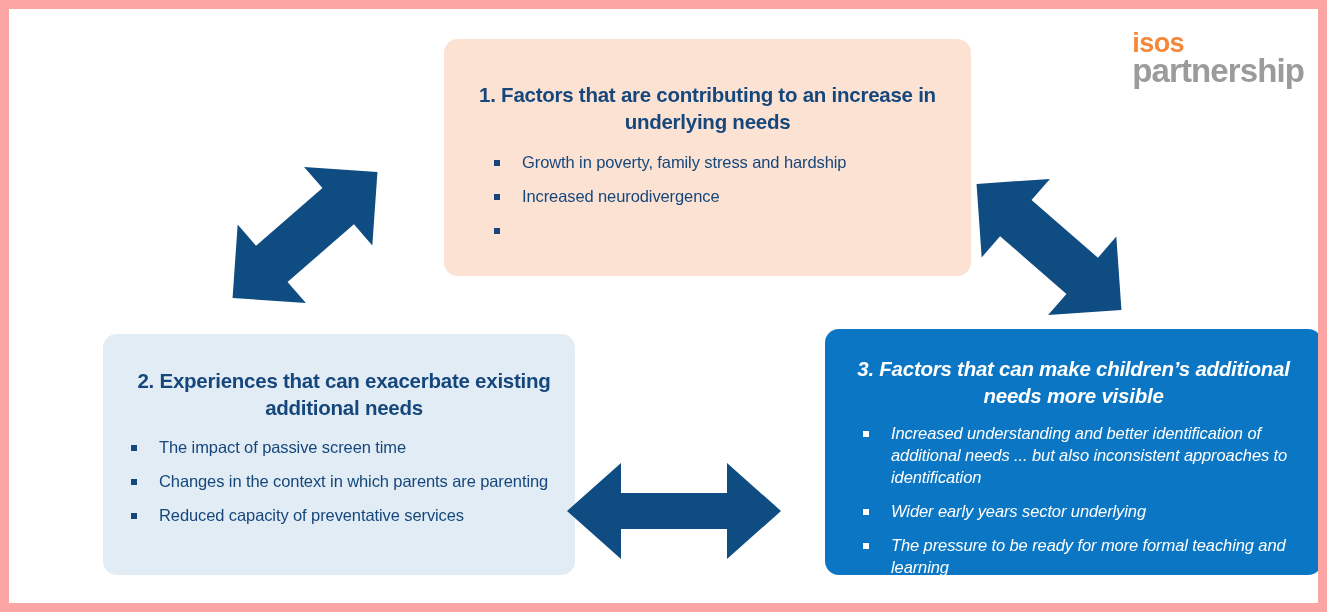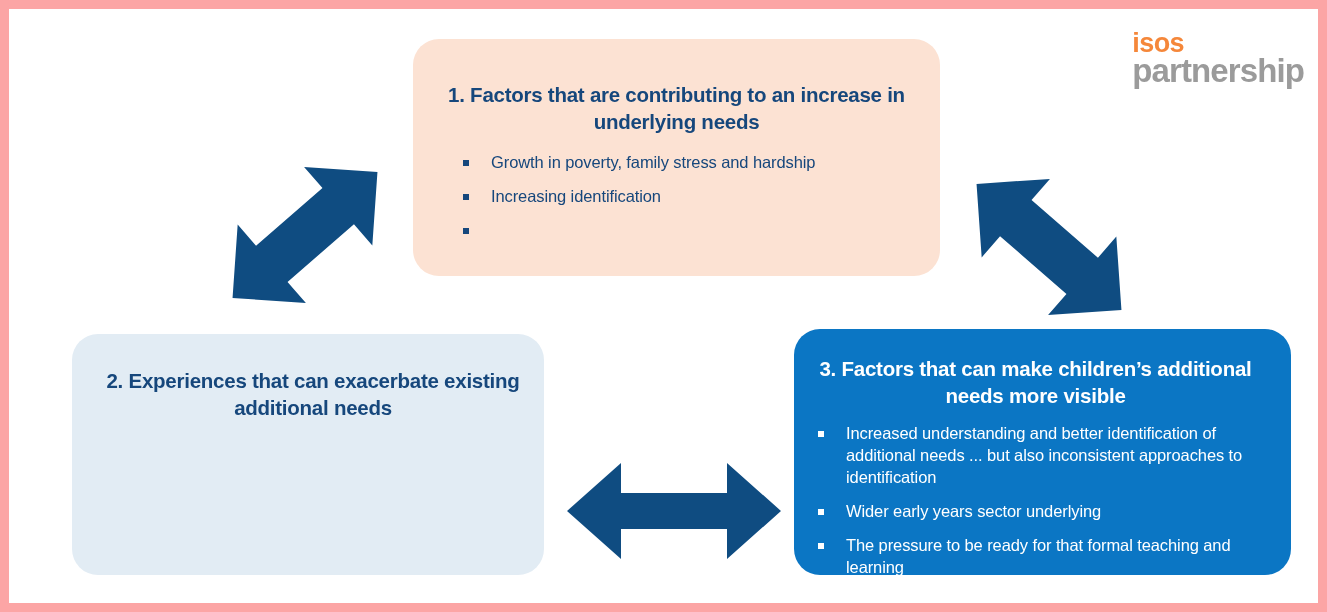--- a/index.html
+++ b/index.html
@@ -47,21 +47,22 @@
     font-size: 33px;
     font-weight: bold;
     letter-spacing: -0.9px;
     color: #9B9B9B;
   }
 
   
   .box {
     position: absolute;
     box-sizing: border-box;
-    border-radius: 26px;
+    border-radius: 14px;
+    margin-left: 31px;
   }
   .box-title {
     text-align: center;
     font-weight: bold;
     font-size: 20.5px;
     line-height: 1.32;
     letter-spacing: -0.25px;
     margin: 0;
   }
   .bullets {
@@ -116,21 +117,22 @@
   #box2 .bullet-text { color: #16477C; }
   #box2 .bullets { margin-top: 16px; padding-left: 2px; }
 
   
   #box3 {
     left: 785px;
     top: 320px;
     width: 497px;
     height: 246px;
     background: #0B76C4;
-    padding: 26px 22px 0 8px;
+    padding: 26px 22px 0 22px;
+    font-style: italic;
   }
   #box3 .box-title { color: #ffffff; }
   #box3 .bullet-mark { background: #ffffff; }
   #box3 .bullet-text { color: #ffffff; }
   #box3 .bullets { margin-top: 14px; padding-left: 16px; }
 
   
   .arrow {
     position: absolute;
   }
@@ -153,46 +155,60 @@
 
     <div class="box" id="box1">
       <p class="box-title">1. Factors that are contributing to an increase in underlying needs</p>
       <ul class="bullets">
         <li class="bullet-row">
           <span class="bullet-mark"></span>
           <span class="bullet-text">Growth in poverty, family stress and hardship</span>
         </li>
         <li class="bullet-row">
           <span class="bullet-mark"></span>
-          <span class="bullet-text">Increasing identification</span>
+          <span class="bullet-text">Increased neurodivergence</span>
         </li>
         <li class="bullet-row">
           <span class="bullet-mark"></span>
         </li>
       </ul>
     </div>
 
     <div class="box" id="box2">
       <p class="box-title">2. Experiences that can exacerbate existing additional needs</p>
+      <ul class="bullets">
+        <li class="bullet-row">
+          <span class="bullet-mark"></span>
+          <span class="bullet-text">The impact of passive screen time</span>
+        </li>
+        <li class="bullet-row">
+          <span class="bullet-mark"></span>
+          <span class="bullet-text">Changes in the context in which parents are parenting</span>
+        </li>
+        <li class="bullet-row">
+          <span class="bullet-mark"></span>
+          <span class="bullet-text">Reduced capacity of preventative services</span>
+        </li>
+      </ul>
     </div>
 
     <div class="box" id="box3">
       <p class="box-title">3. Factors that can make children’s additional needs more visible</p>
       <ul class="bullets">
         <li class="bullet-row">
           <span class="bullet-mark"></span>
           <span class="bullet-text">Increased understanding and better identification of additional needs ... but also inconsistent approaches to identification</span>
         </li>
         <li class="bullet-row">
           <span class="bullet-mark"></span>
           <span class="bullet-text">Wider early years sector underlying</span>
         </li>
         <li class="bullet-row">
           <span class="bullet-mark"></span>
-          <span class="bullet-text">The pressure to be ready for that formal teaching and learning</span>
+          <span class="bullet-text">The pressure to be ready for more formal teaching and learning</span>
         </li>
       </ul>
     </div>
 
     <div class="arrow" id="arrow-left">
       <svg width="200" height="160" viewBox="0 0 200 160">
         <g transform="rotate(-41 100 80)">
           <polygon fill="#0F4C81" points="4,80 56,28 56,56 144,56 144,28 196,80 144,132 144,104 56,104 56,132"></polygon>
         </g>
       </svg>

